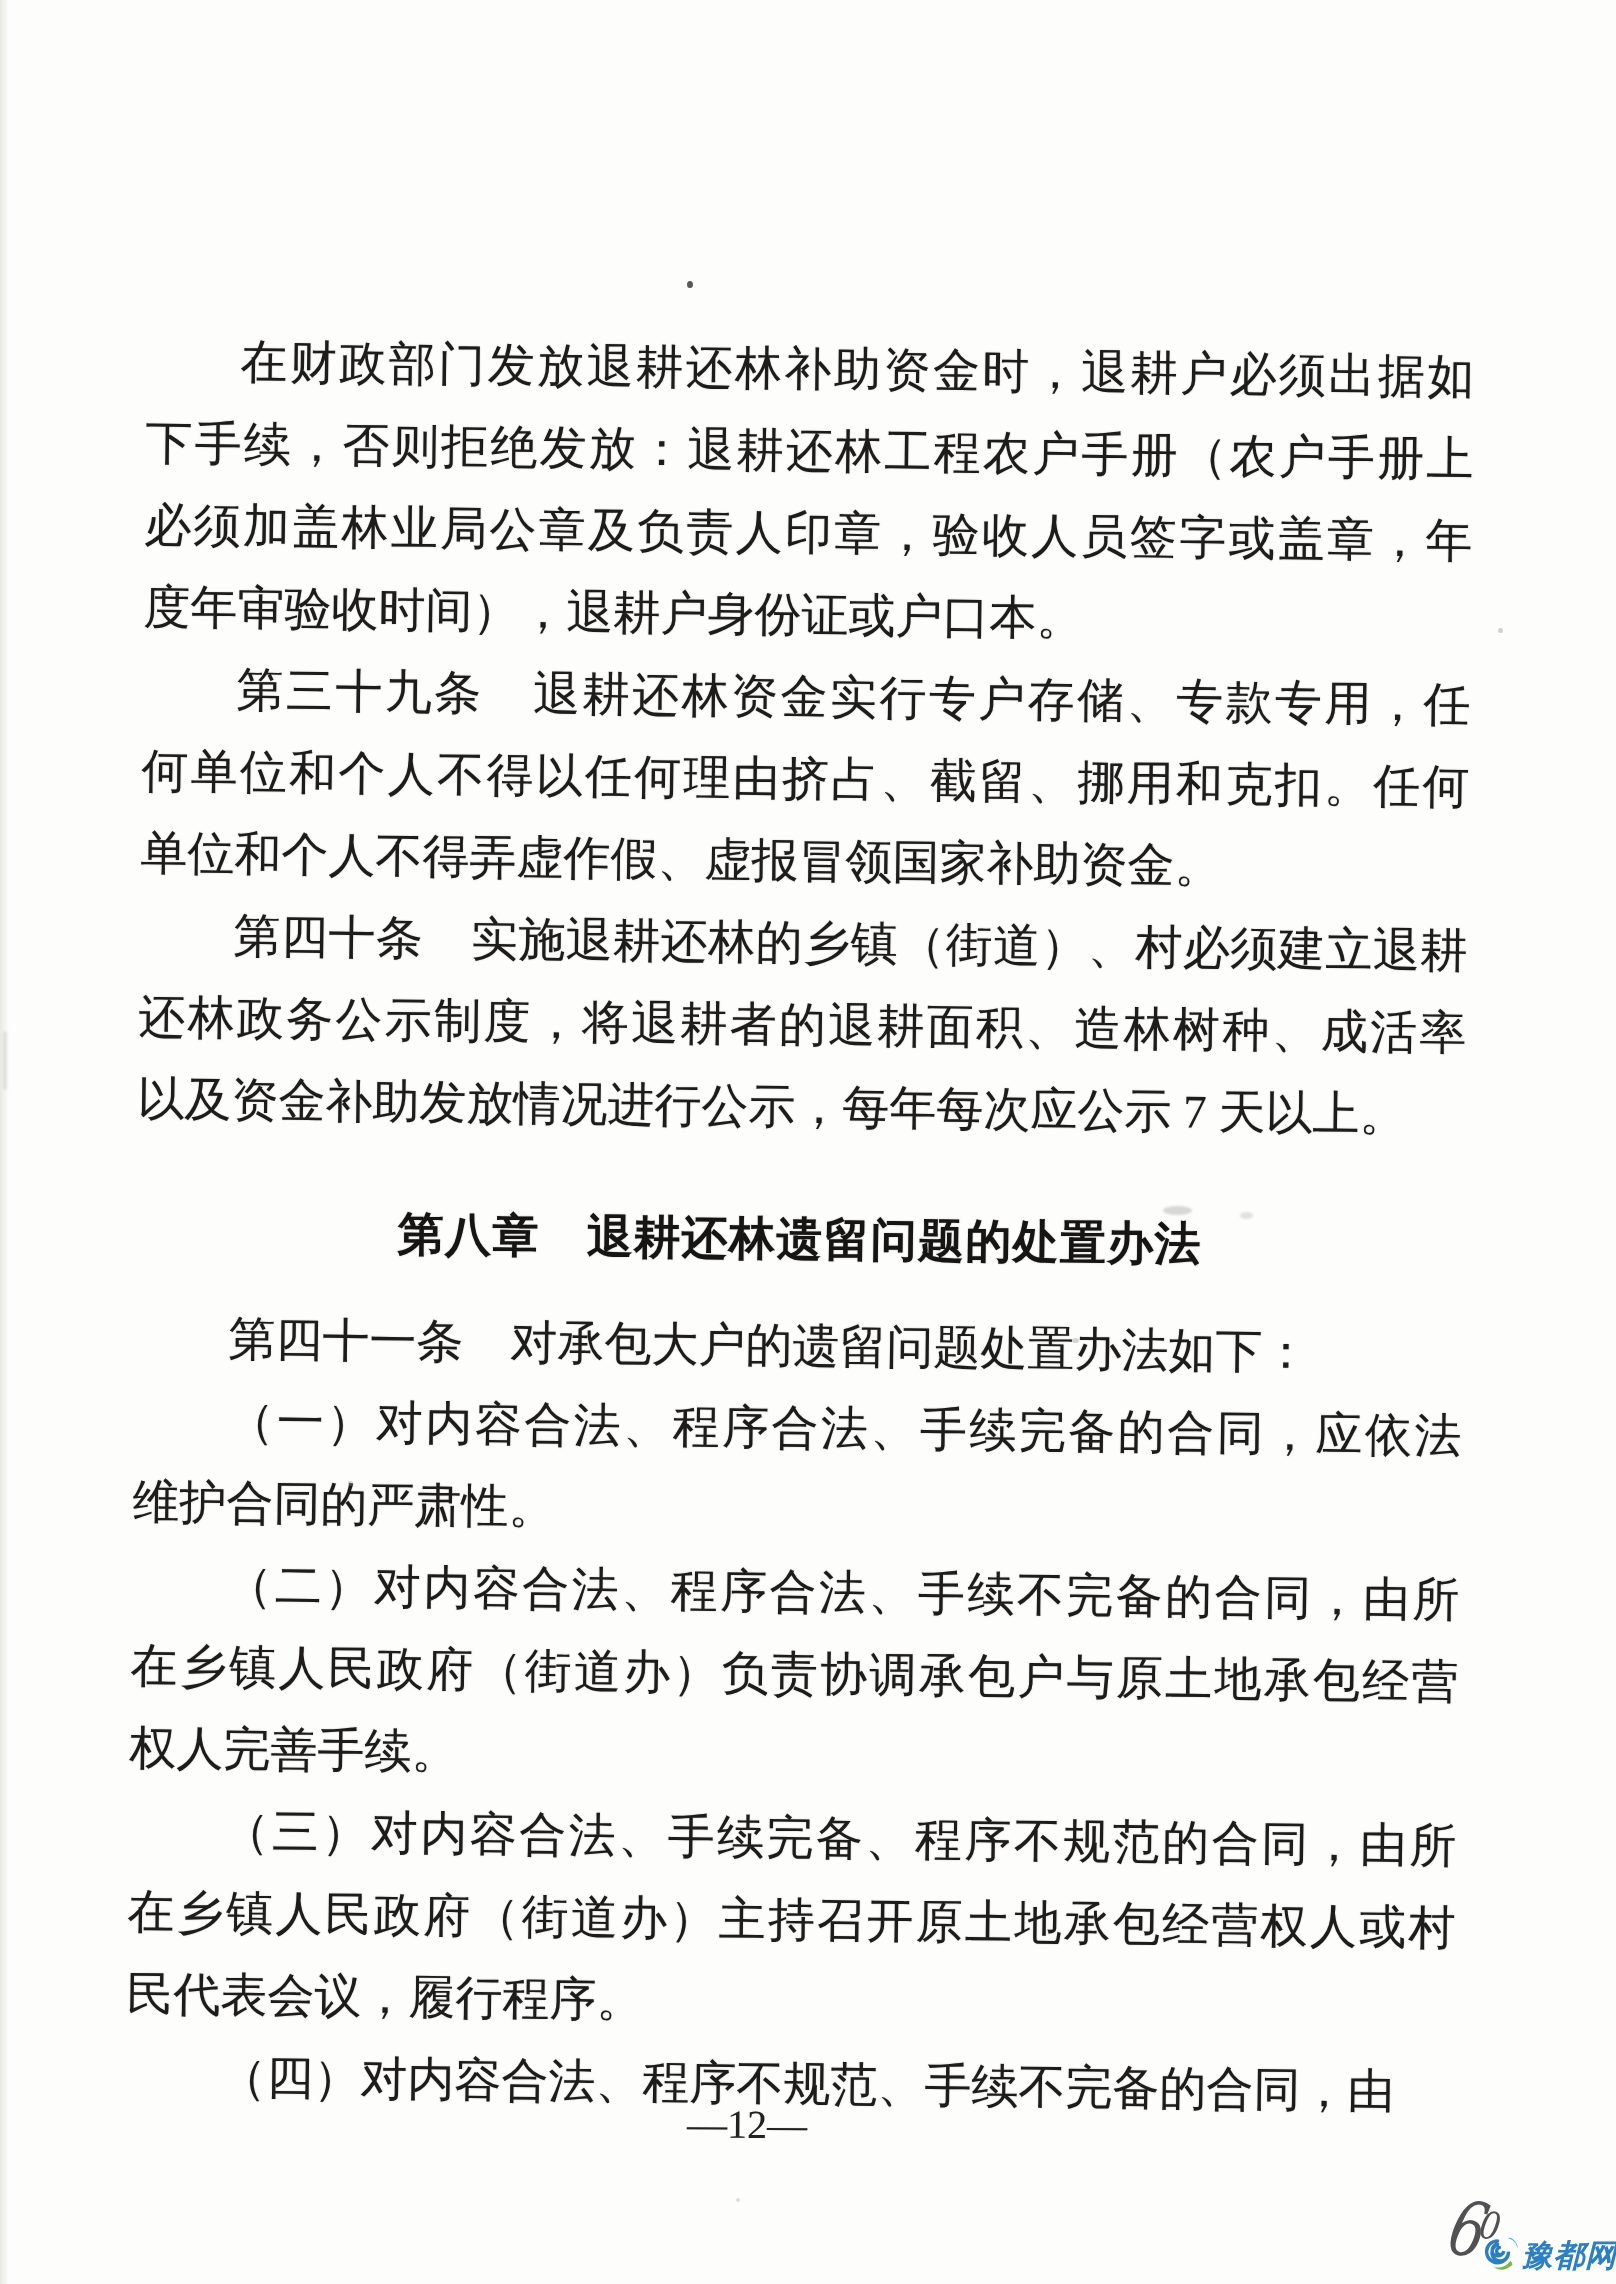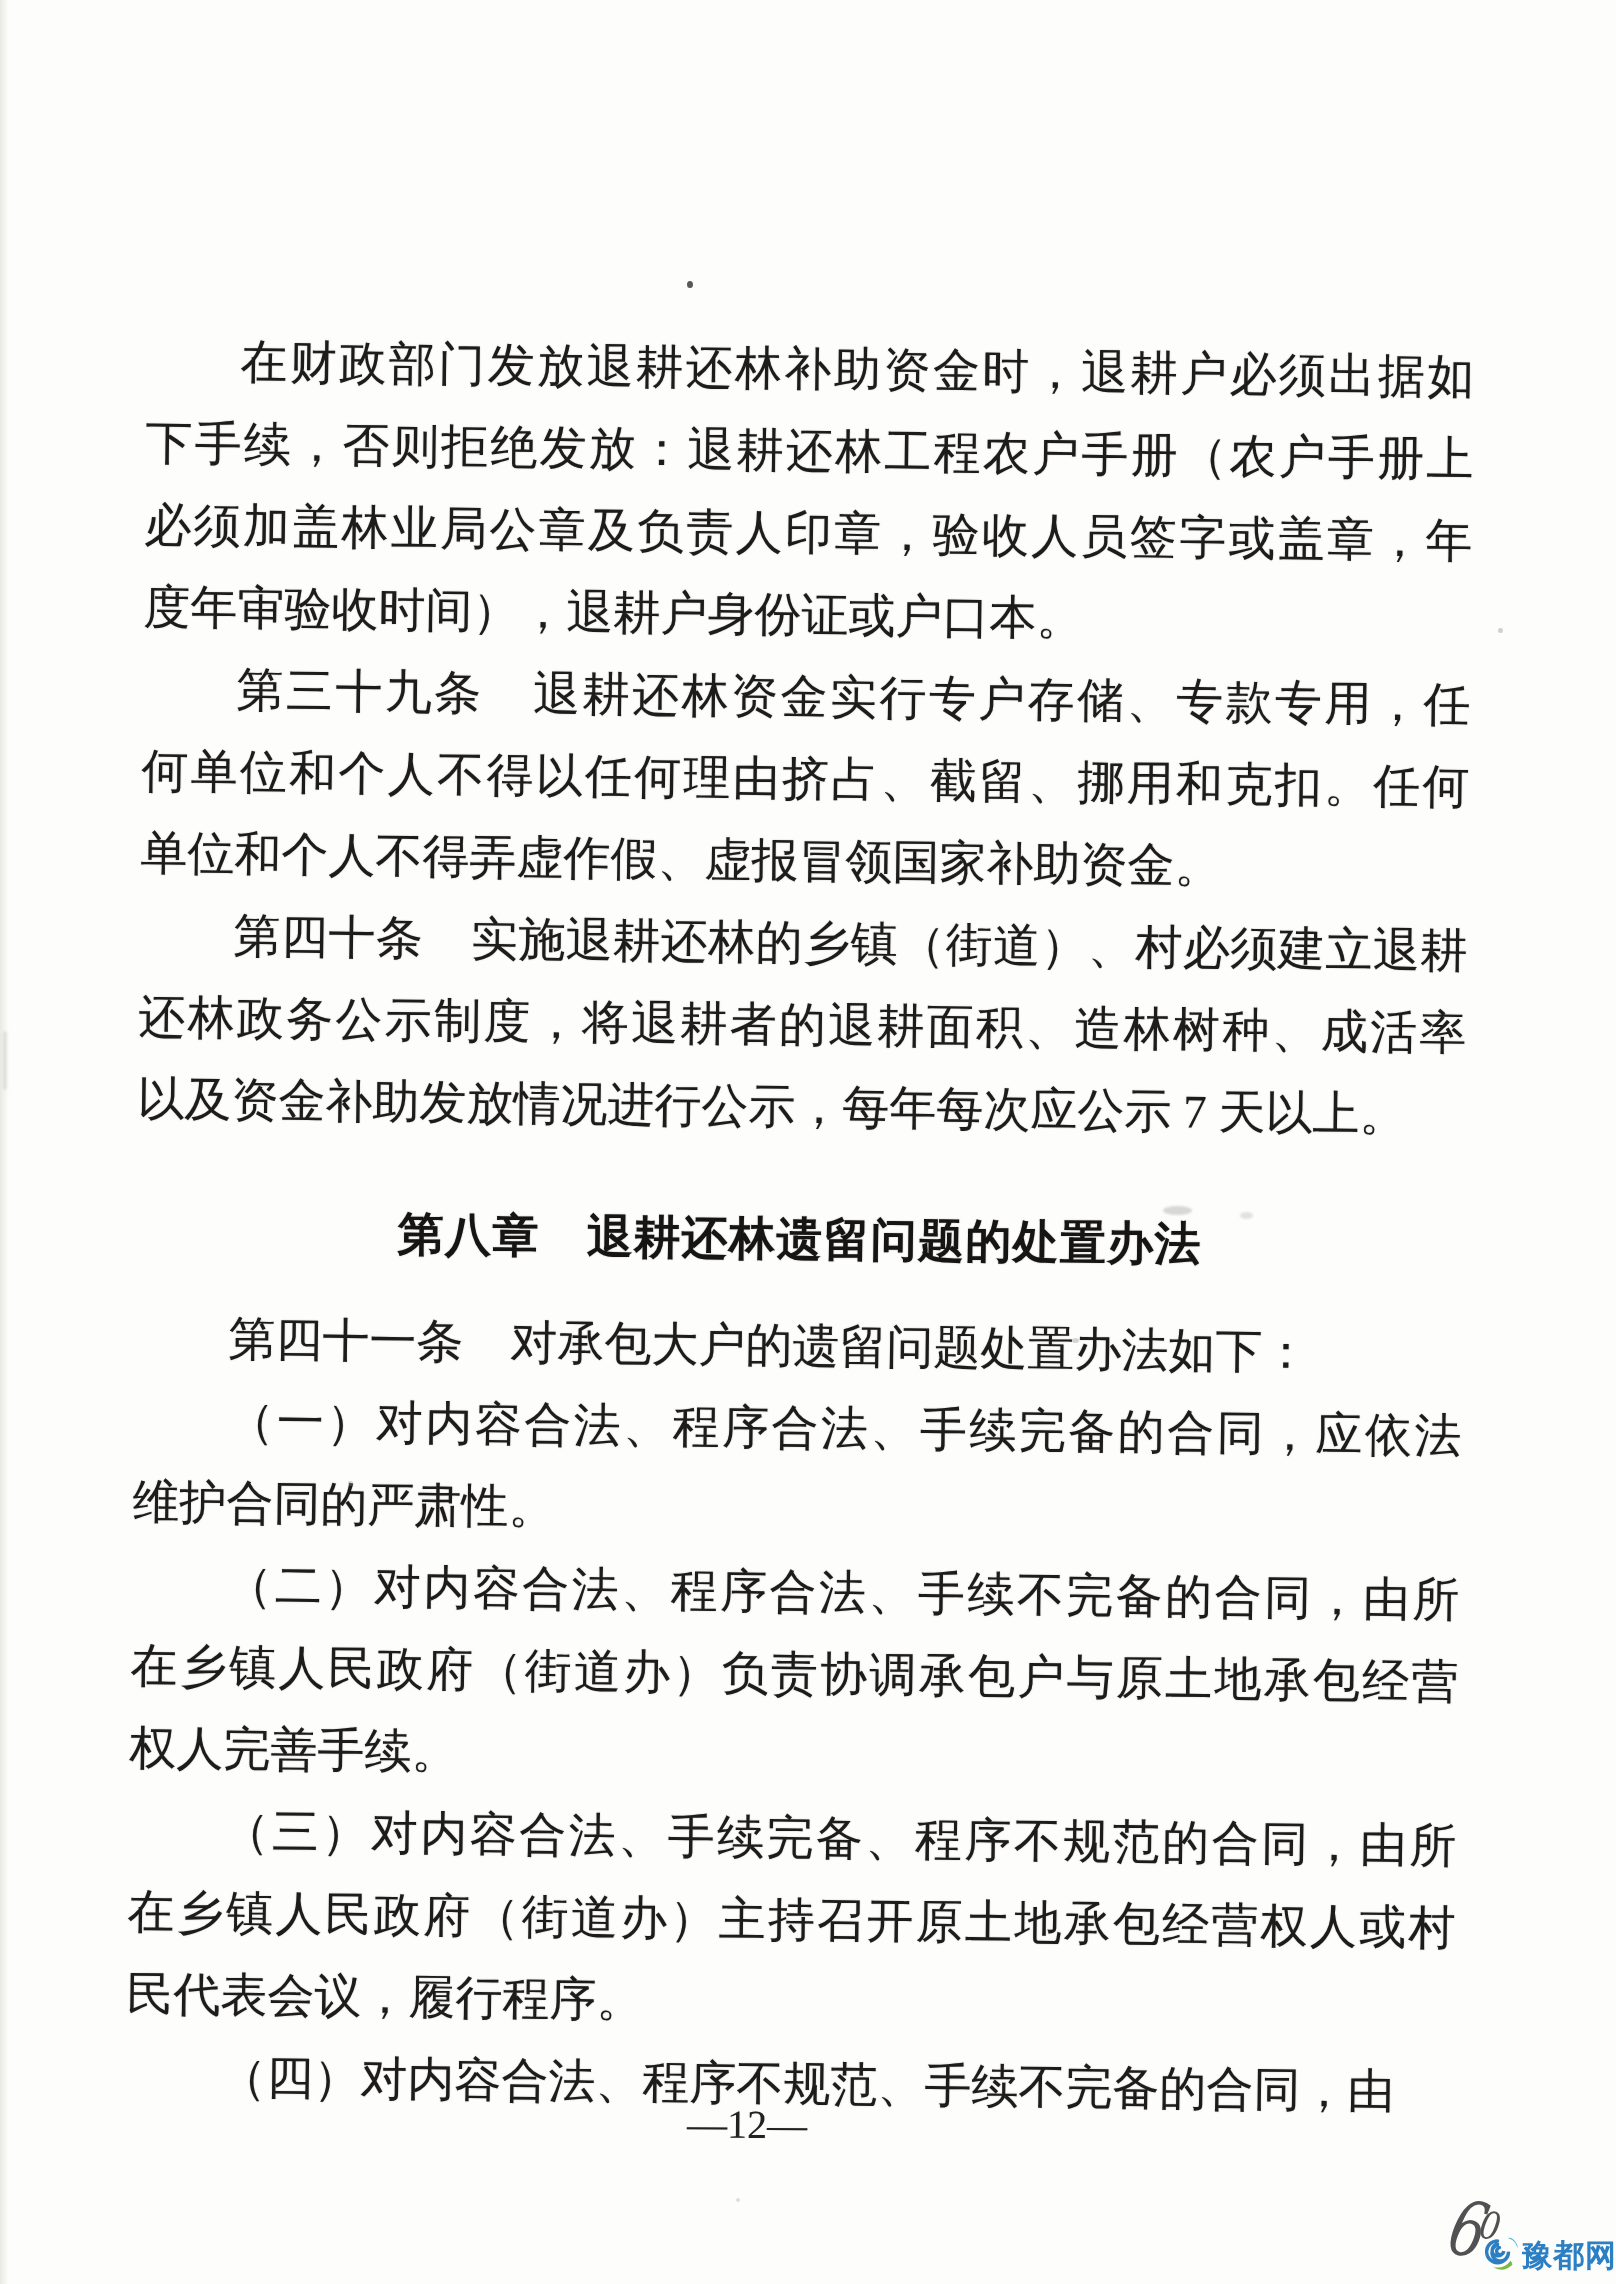--- a/index.html
+++ b/index.html
@@ -65,21 +65,21 @@
   .hw-small {
     position: absolute; left: 34px; top: 15.7px;
     font-family: "DejaVu Serif", serif;
     font-style: italic;
     font-size: 38px; line-height: 38px;
     transform: rotate(10deg) scaleX(0.85);
   }
   
   .watermark {
     position: absolute; left: 1480px; top: 2235px;
-    display: flex; align-items: center;
+    display: flex; align-items: center; font-style: italic;
   }
   .wm-logo { width: 39px; height: 40px; flex: 0 0 auto; }
   .wm-text {
     font-family: "DejaVu Sans", sans-serif;
     font-weight: bold;
     font-size: 31px; line-height: 40px;
     letter-spacing: 0.7px;
     margin-left: 2.6px;
     white-space: nowrap;
   }

